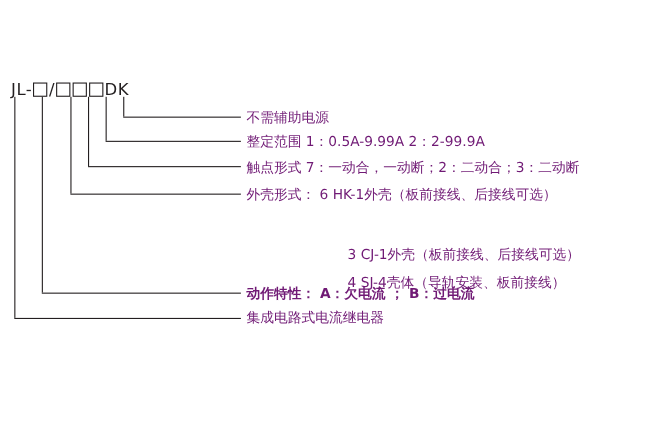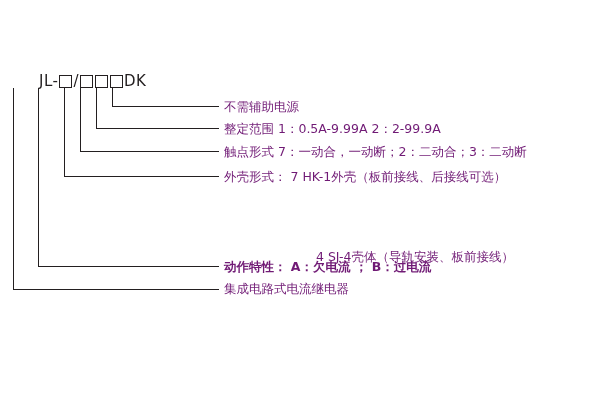--- a/index.html
+++ b/index.html
@@ -23,21 +23,20 @@
   
   .code-line {
     position: absolute;
     left: 10px;
     top: 72px;
     display: flex;
     align-items: center;
     font-size: 15px;
     letter-spacing: 0.5px;
     white-space: nowrap;
-    margin-left: 29px;
   }
   .code-text {
     font-family: "DejaVu Sans", "Liberation Sans", sans-serif;
     font-size: 15px;
     line-height: 18px;
   }
   .code-box {
     display: inline-block;
     width: 13px;
     height: 13px;
@@ -100,18 +99,19 @@
   <div class="hline" style="left:112px; top:106px; width:107px;"></div>
   <div class="hline" style="left:96px; top:128px; width:123px;"></div>
   <div class="hline" style="left:80px; top:151px; width:139px;"></div>
   <div class="hline" style="left:64px; top:176px; width:155px;"></div>
   <div class="hline" style="left:38px; top:266px; width:181px;"></div>
   <div class="hline" style="left:13px; top:289px; width:206px;"></div>
 
   <div class="note" style="left:224px; top:99px;">不需辅助电源</div>
   <div class="note" style="left:224px; top:121px;">整定范围  1：0.5A-9.99A   2：2-99.9A</div>
   <div class="note" style="left:224px; top:144px;">触点形式  7：一动合，一动断；2：二动合；3：二动断</div>
-  <div class="note" style="left:224px; top:169px;">外壳形式： 7  HK-1外壳（板前接线、后接线可选）</div>
+  <div class="note" style="left:224px; top:169px;">外壳形式： 6  HK-1外壳（板前接线、后接线可选）</div>
+  <div class="note sub" style="left:316px; top:223px;">3  CJ-1外壳（板前接线、后接线可选）</div>
   <div class="note sub" style="left:316px; top:249px;">4  SJ-4壳体（导轨安装、板前接线）</div>
   <div class="note" style="left:224px; top:259px;font-weight:bold;">动作特性： A：欠电流 ； B：过电流</div>
   <div class="note" style="left:224px; top:282px;font-family:Liberation Serif, serif;">集成电路式电流继电器</div>
 
 </div>
 
 </body></html>

